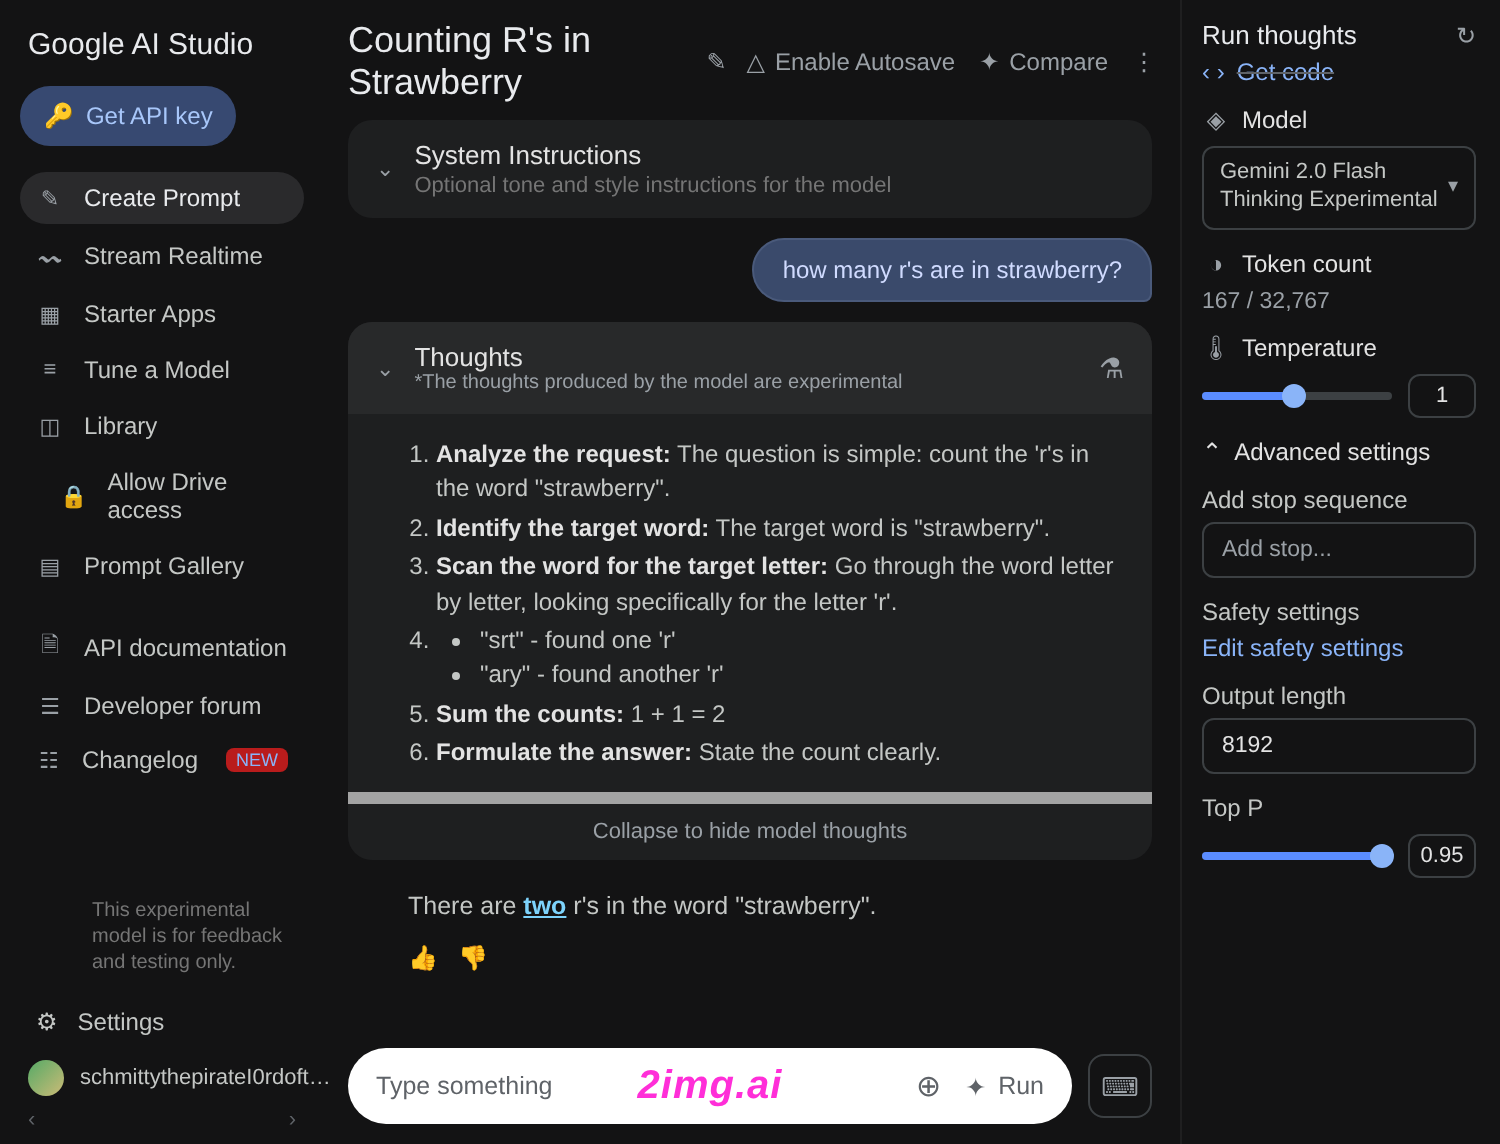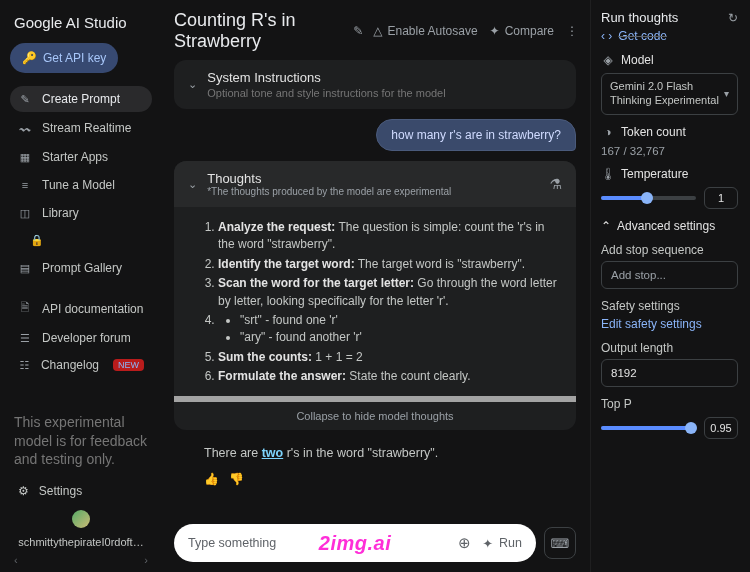--- a/index.html
+++ b/index.html
@@ -58,33 +58,33 @@
   .nav-sub { margin-left: 12px; }
   .nav-section { margin-top: 10px; }
   .badge-new {
     background: #b91c1c;
     color: #8ab4f8;
     font-size: 9px;
     padding: 1px 5px;
     border-radius: 4px;
     margin-left: 4px;
   }
-  .sidebar-footer { margin-top: auto; font-size: 14px; color: #757575; line-height: 1.3; padding: 4px; }
+  .sidebar-footer { margin-top: auto; font-size: 10px; color: #757575; line-height: 1.3; padding: 4px; margin-left: 32px; }
   .settings-row {
     display: flex; align-items: center; gap: 10px; padding: 6px 8px;
     font-size: 12px; color: #c4c7c5; cursor: pointer; margin-top: 6px;
   }
   .avatar {
     width: 18px; height: 18px; border-radius: 50%;
     background: linear-gradient(135deg,#5a6,#cb7);
     flex-shrink: 0;
   }
   .user-row {
     display: flex; align-items: center; gap: 8px; padding: 6px 4px;
-    font-size: 11px; color: #c4c7c5; flex-direction: column;
+    font-size: 11px; color: #c4c7c5;
   }
   .caret-bar { display:flex; justify-content:space-between; padding:0 4px; color:#5f6368; font-size:11px; }
 
   
   .main {
     flex: 1;
     display: flex;
     flex-direction: column;
     min-width: 0;
   }
@@ -270,20 +270,21 @@
   <div class="nav-item">
     <span class="icon">≡</span>
     <span>Tune a Model</span>
   </div>
   <div class="nav-item">
     <span class="icon">◫</span>
     <span>Library</span>
   </div>
   <div class="nav-item nav-sub">
     <span class="icon">🔒</span>
+    <span>Allow Drive access</span>
   </div>
   <div class="nav-item">
     <span class="icon">▤</span>
     <span>Prompt Gallery</span>
   </div>
 
   <div class="nav-section">
     <div class="nav-item">
       <span class="icon">🗎</span>
       <span>API documentation</span>

